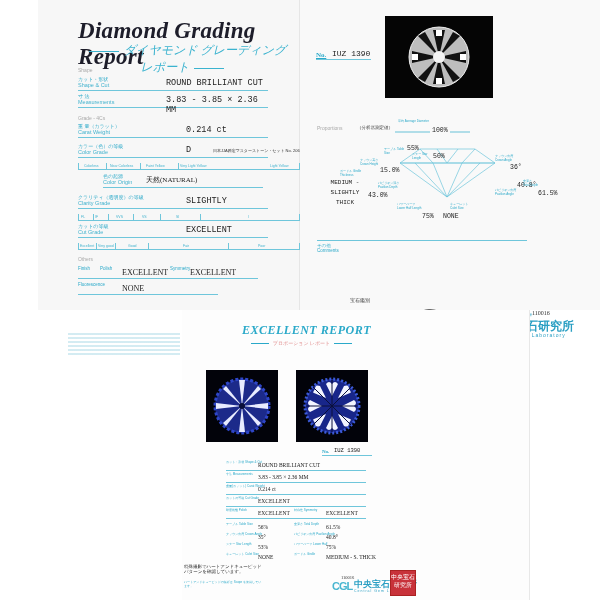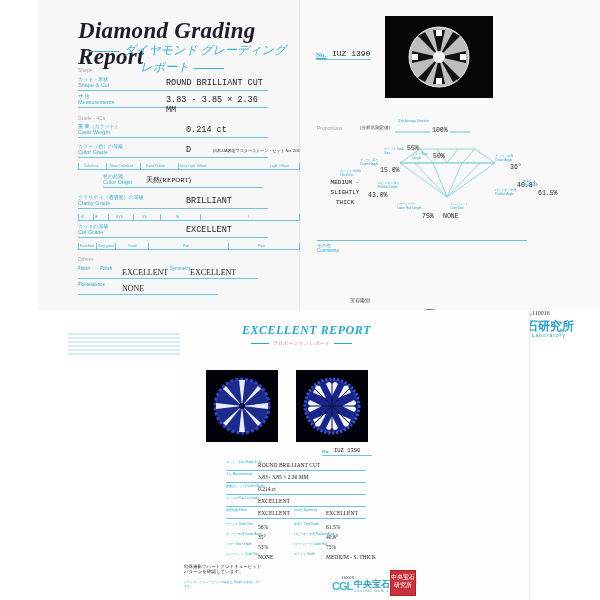--- a/index.html
+++ b/index.html
@@ -116,27 +116,27 @@
         <span class="tick" style="left:221px;"></span>
       <span class="tl" style="left:6px;">Colorless</span>
       <span class="tl" style="left:32px;">Near Colorless</span>
       <span class="tl" style="left:68px;">Faint Yellow</span>
       <span class="tl" style="left:102px;">Very Light Yellow</span>
       <span class="tl" style="left:192px;">Light Yellow</span>
     </div>
     <div class="field" style="top:172px;left:65px;width:160px;">
       <span class="lbl">色の起源</span>
       <span class="lbl-en">Color Origin</span>
-      <span class="val" style="left:43px;font-family:'Liberation Serif',serif;font-size:7px;">天然(REPORT)</span>
+      <span class="val" style="left:43px;font-family:'Liberation Serif',serif;font-size:7px;">天然(NATURAL)</span>
     </div>
 
     <div class="field" style="top:193px;">
       <span class="lbl">クラリティ（透明度）の等級</span>
       <span class="lbl-en">Clarity Grade</span>
-      <span class="val" style="left:108px;">BRILLIANT</span>
+      <span class="val" style="left:108px;">SLIGHTLY</span>
     </div>
     <div class="scale" style="top:211px;">
       <span class="tick" style="left:0;"></span>
         <span class="tick" style="left:15px;"></span>
         <span class="tick" style="left:30px;"></span>
         <span class="tick" style="left:55px;"></span>
         <span class="tick" style="left:82px;"></span>
         <span class="tick" style="left:122px;"></span>
         <span class="tick" style="left:221px;"></span>
       <span class="tl" style="left:3px;">FL</span>

